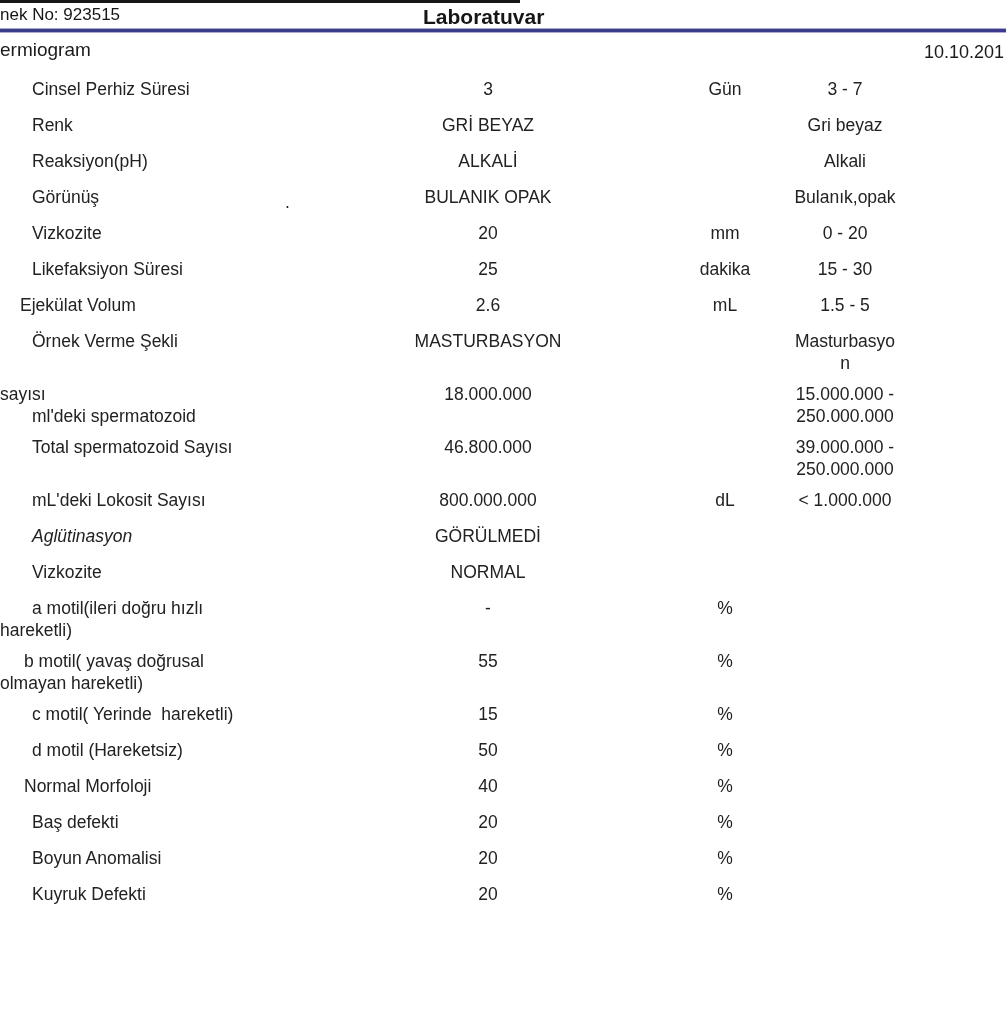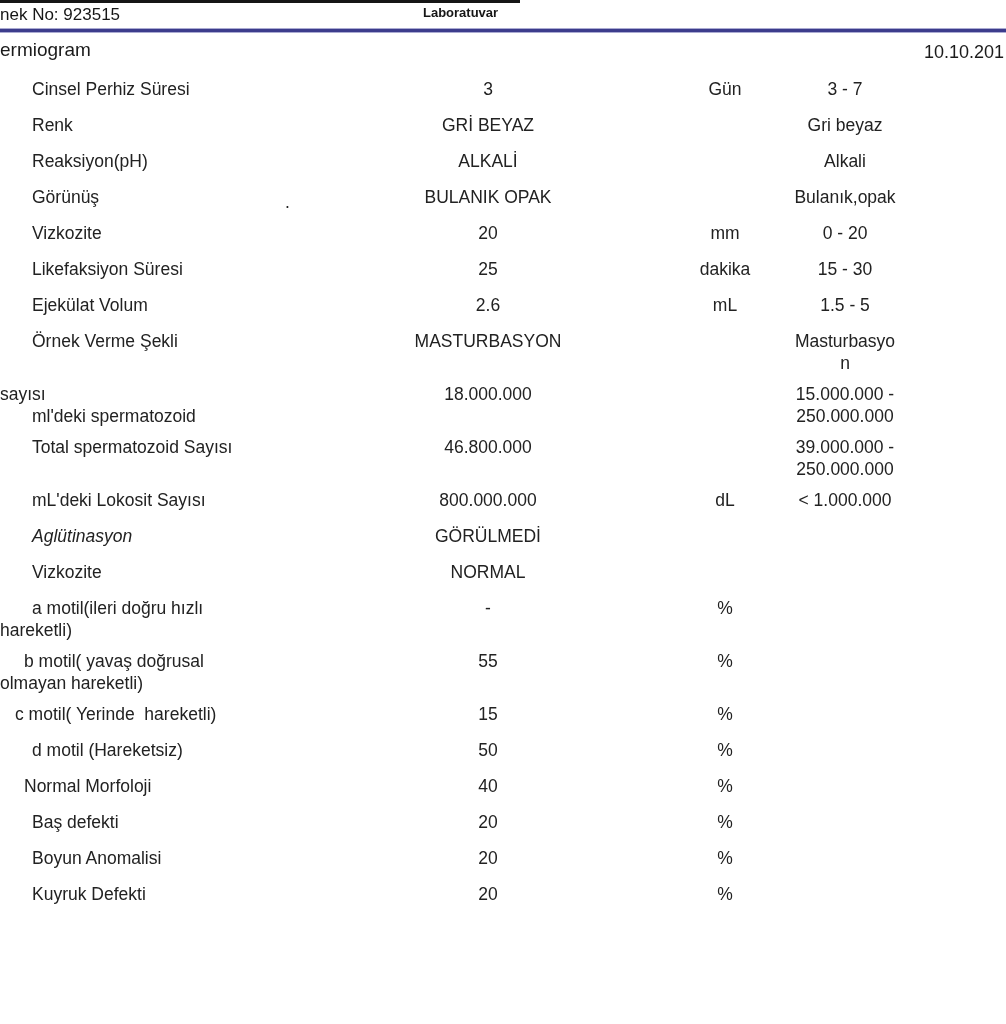--- a/index.html
+++ b/index.html
@@ -8,21 +8,21 @@
     width:1006px;
     height:1024px;
     background:#ffffff;
     overflow:hidden;
     font-family:"Liberation Sans", sans-serif;
     color:#222222;
   }
   
   .top-edge-line{position:absolute;left:0;top:0;width:520px;height:3px;background:#161616;}
   .hdr-sample{position:absolute;left:0;top:5px;font-size:17px;font-weight:normal;color:#161616;white-space:pre;}
-  .hdr-lab{position:absolute;left:423px;top:5px;font-size:13px;font-weight:bold;color:#161616;white-space:pre;}
+  .hdr-lab{position:absolute;left:423px;top:5px;font-size:21px;font-weight:bold;color:#161616;white-space:pre;}
   .hdr-divider{
     position:absolute;left:0;top:28px;width:1006px;height:3px;
     background:#3c3c8c;border-top:1px solid #ababd2;border-bottom:1px solid #ababd2;
   }
   .report-title{position:absolute;left:0;top:39px;font-size:19px;color:#1b1b1b;white-space:pre;}
   .report-date{position:absolute;right:2px;top:42px;font-size:18px;color:#1b1b1b;white-space:pre;}
   
   .row{position:absolute;left:0;width:1006px;font-size:17.5px;line-height:22px;}
   .lbl{position:absolute;left:0;top:0;width:360px;white-space:pre;}
   .lbl div{white-space:pre;}
@@ -83,21 +83,21 @@
       </div>
       <div class="row" style="top: 258px;">
         <div class="lbl"><div style="margin-left: 32px;">Likefaksiyon Süresi</div></div>
         <div class="val">25</div>
         <div class="unit">dakika</div>
         <div class="ref">
           <div>15 - 30</div>
         </div>
       </div>
       <div class="row" style="top: 294px;">
-        <div class="lbl"><div style="margin-left: 32px;">Ejekülat Volum</div></div>
+        <div class="lbl"><div style="margin-left: 20px;">Ejekülat Volum</div></div>
         <div class="val">2.6</div>
         <div class="unit">mL</div>
         <div class="ref">
           <div>1.5 - 5</div>
         </div>
       </div>
       <div class="row" style="top: 330px;">
         <div class="lbl"><div style="margin-left: 32px;">Örnek Verme Şekli</div></div>
         <div class="val">MASTURBASYON</div>
         <div class="ref">
@@ -141,21 +141,21 @@
         <div class="lbl"><div style="margin-left: 32px;">a motil(ileri doğru hızlı</div><div style="margin-left: 0px;">hareketli)</div></div>
         <div class="val">-</div>
         <div class="unit">%</div>
       </div>
       <div class="row" style="top: 650px;">
         <div class="lbl"><div style="margin-left: 24px;">b motil( yavaş doğrusal</div><div style="margin-left: 0px;">olmayan hareketli)</div></div>
         <div class="val">55</div>
         <div class="unit">%</div>
       </div>
       <div class="row" style="top: 703px;">
-        <div class="lbl"><div style="margin-left: 15px;">c motil( Yerinde  hareketli)</div></div>
+        <div class="lbl"><div style="margin-left: 32px;">c motil( Yerinde  hareketli)</div></div>
         <div class="val">15</div>
         <div class="unit">%</div>
       </div>
       <div class="row" style="top: 739px;">
         <div class="lbl"><div style="margin-left: 32px;">d motil (Hareketsiz)</div></div>
         <div class="val">50</div>
         <div class="unit">%</div>
       </div>
       <div class="row" style="top: 775px;">
         <div class="lbl"><div style="margin-left: 24px;">Normal Morfoloji</div></div>

